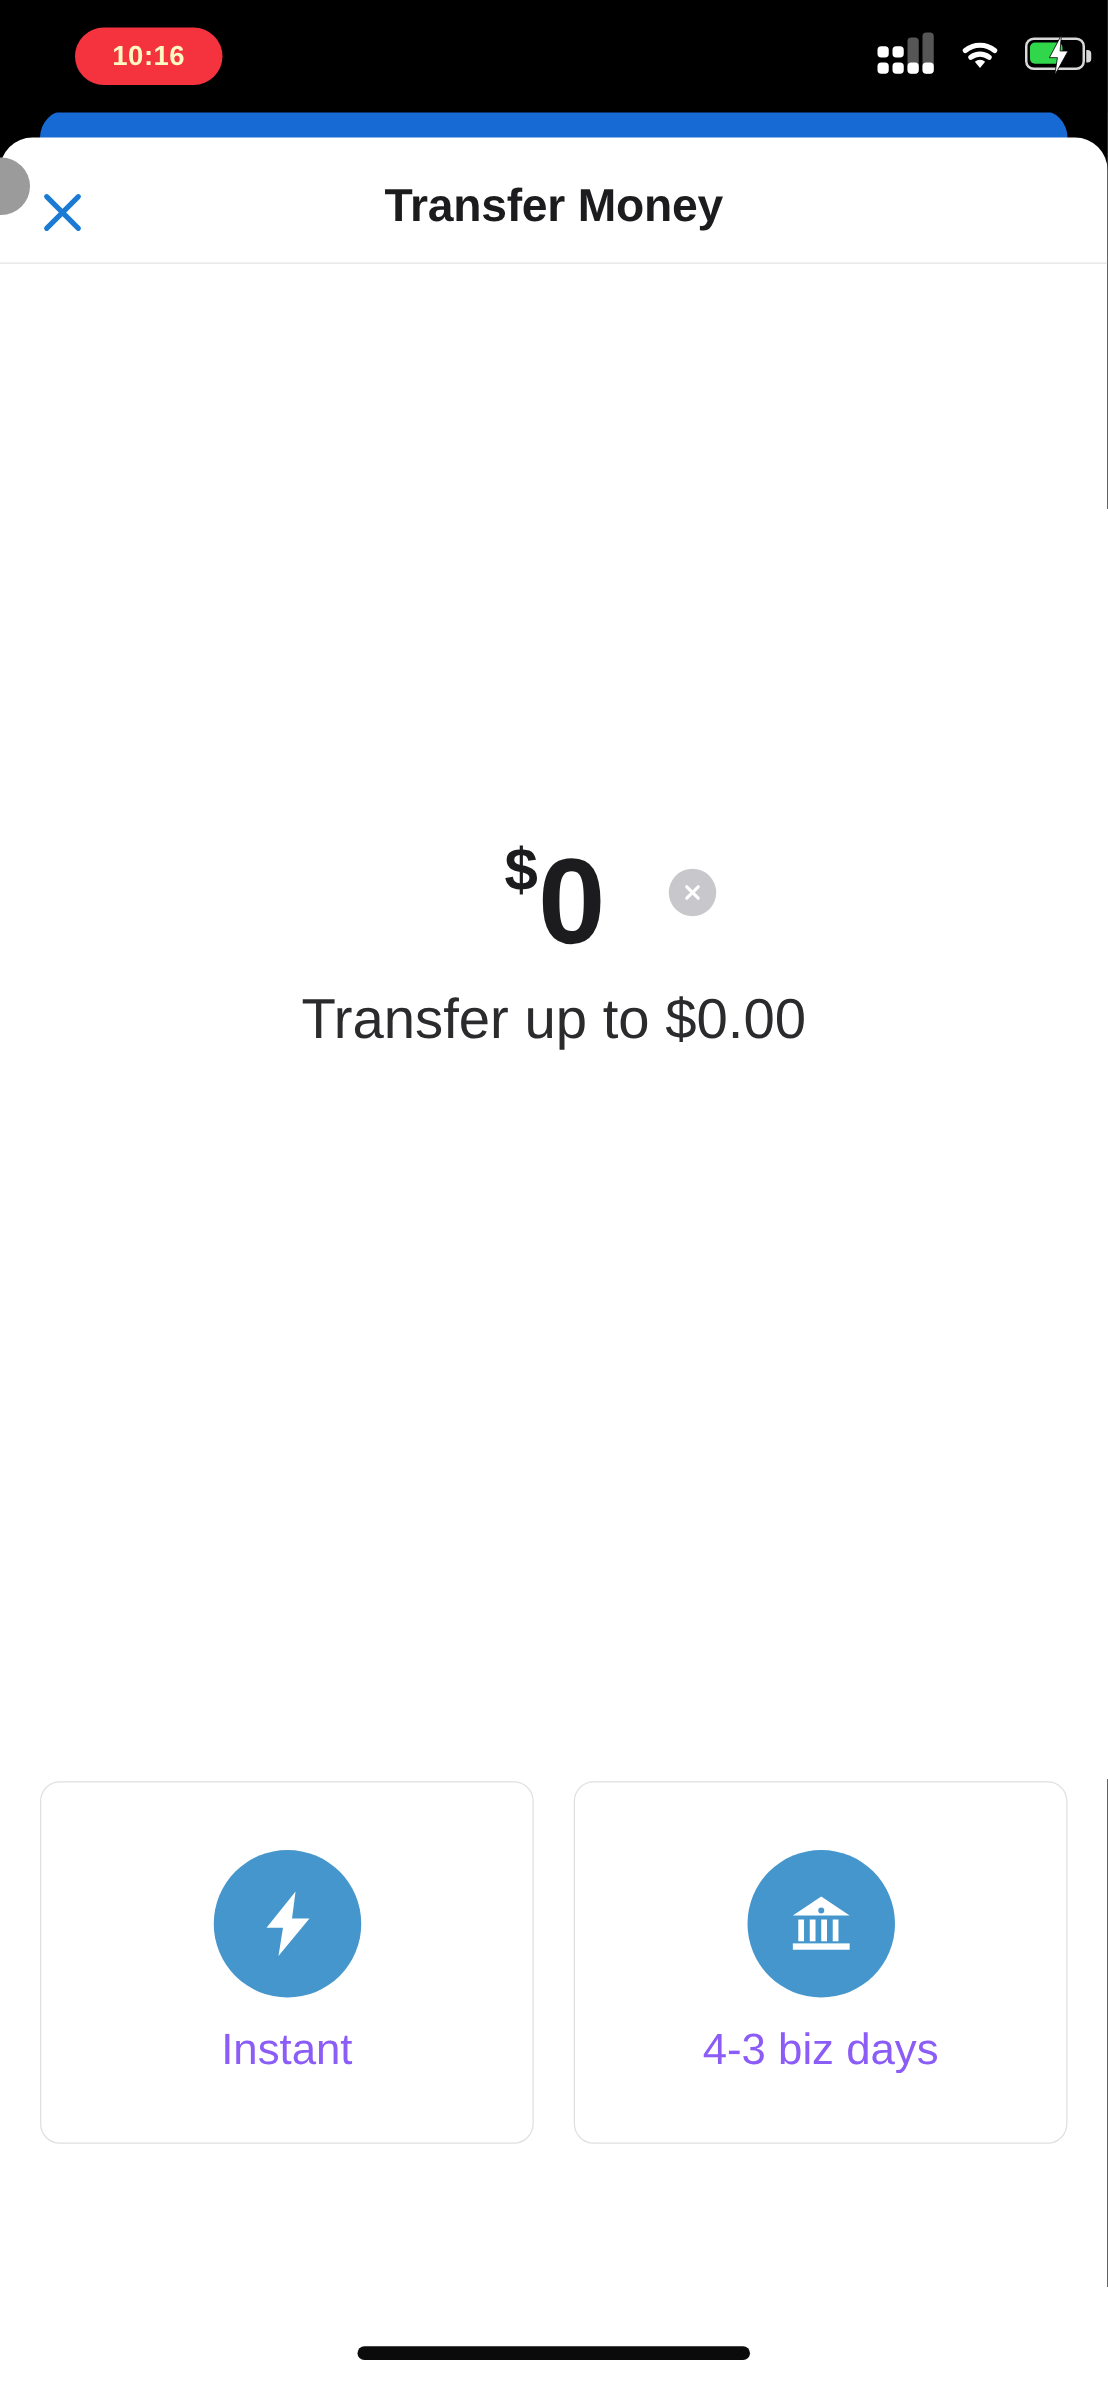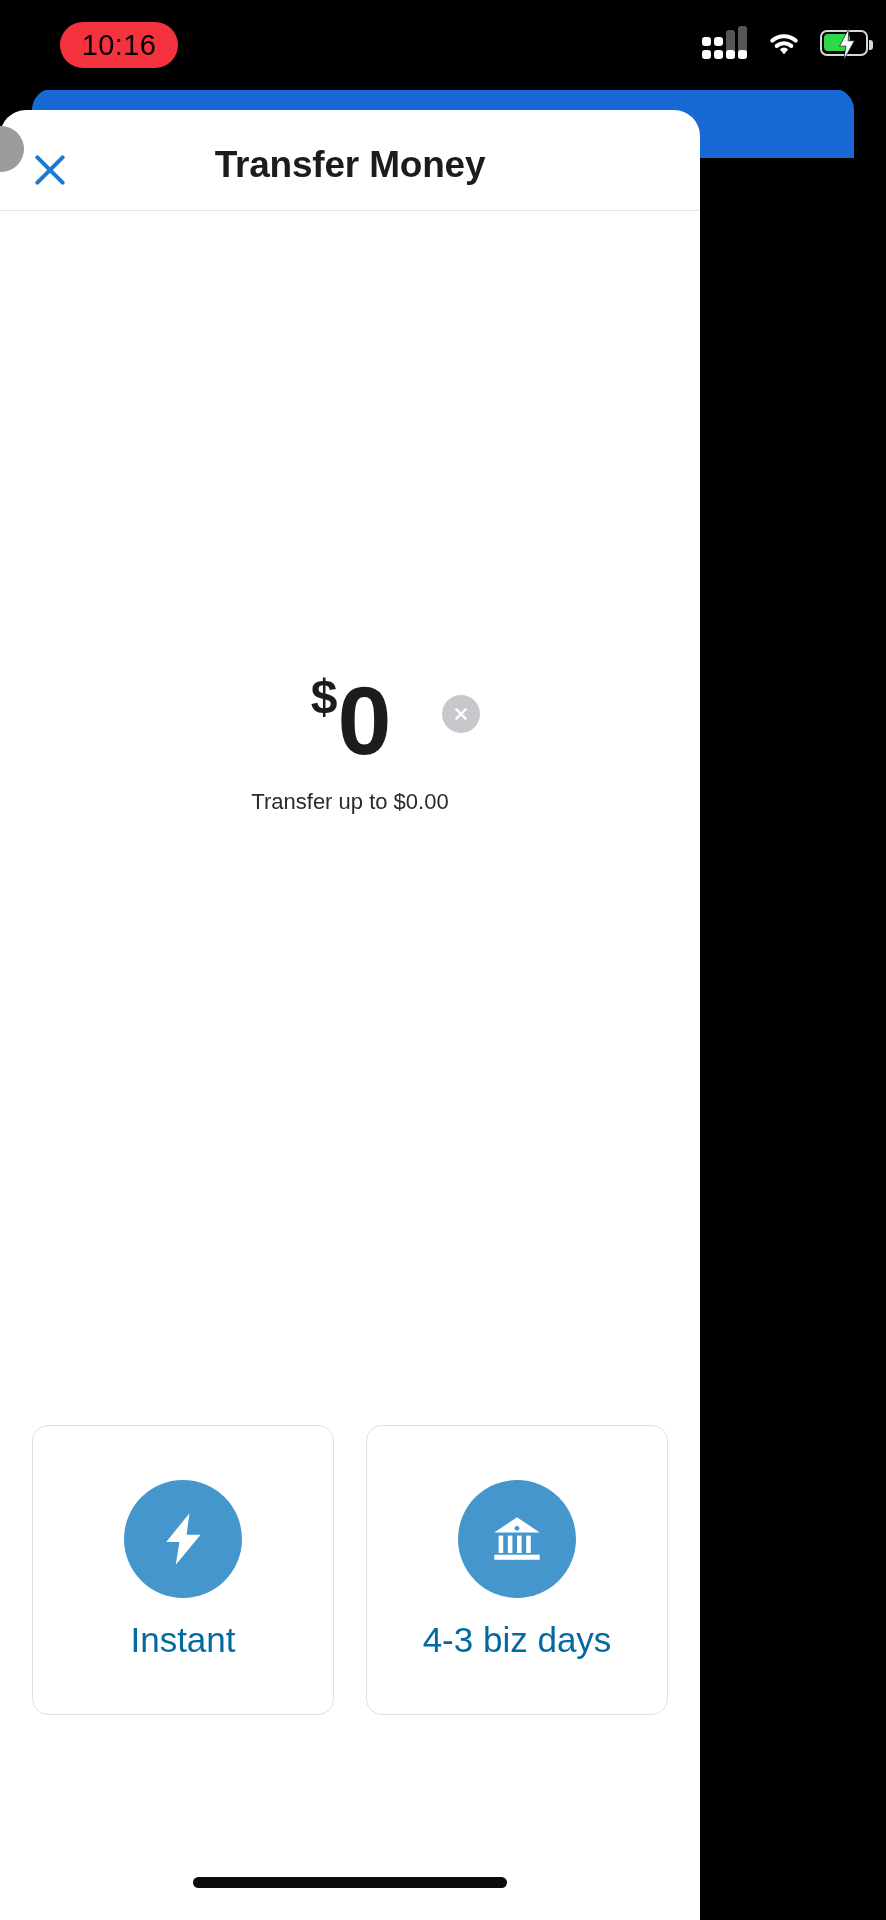--- a/index.html
+++ b/index.html
@@ -16,21 +16,21 @@
     position:absolute; top:0; left:0; width:886px; height:90px;
     background:#000; z-index:40;
   }
   .time-pill {
     position:absolute; left:60px; top:22px;
     height:46px; min-width:118px; padding:0 20px;
     background:#f5333f; border-radius:23px;
     display:flex; align-items:center; justify-content:center;
   }
   .time-pill span {
-    color:#000000; font-size:29px; font-weight:400; letter-spacing:0.4px;
+    color:#fef9c3; font-size:22px; font-weight:700; letter-spacing:0.4px;
   }
   .status-right {
     position:absolute; right:18px; top:26px;
     display:flex; align-items:center; gap:17px;
   }
   
   .cellular { position:relative; width:46px; height:34px; }
   .cellular i {
     position:absolute; background:#fff; border-radius:3px;
     width:9px; height:9px;
@@ -75,21 +75,21 @@
   
   .edge-dot {
     position:absolute; left:-22px; top:126px;
     width:46px; height:46px; border-radius:50%;
     background:#9b9b9b; z-index:25;
   }
 
   
   .sheet {
     position:absolute; top:110px; left:0;
-    width:700px; height:1810px;
+    width:886px; height:1810px;
     background:#fff; border-radius:26px 26px 0 0;
     z-index:10; overflow:hidden;
   }
 
   .header {
     position:relative; height:100px; width:100%;
   }
   .close-btn {
     position:absolute; left:22px; top:32px;
     width:56px; height:56px;
@@ -127,21 +127,21 @@
   .clear-btn {
     position:absolute; left:calc(50% + 92px); top:30px;
     width:38px; height:38px; border-radius:50%;
     background:#c7c7cc;
     display:flex; align-items:center; justify-content:center;
     cursor:pointer;
   }
   .clear-btn svg { display:block; }
   .amount-note {
     margin-top:14px;
-    font-size:22px; color:#2b2b2d; font-weight:400;
+    font-size:45px; color:#2b2b2d; font-weight:400;
   }
 
   
   .options {
     position:absolute; left:0; bottom:205px;
     width:100%;
     display:flex; gap:32px;
     padding:0 32px;
   }
   .option-card {
@@ -153,21 +153,21 @@
     cursor:pointer;
   }
   .option-icon {
     width:118px; height:118px; border-radius:50%;
     background:#4596cc;
     display:flex; align-items:center; justify-content:center;
     margin-bottom:22px;
   }
   .option-icon svg { display:block; }
   .option-label {
-    font-size:35px; color:#0369a1; font-weight:400;
+    font-size:35px; color:#8b5cf6; font-weight:400;
   }
 
   
   .home-indicator {
     position:absolute; bottom:32px; left:50%;
     transform:translateX(-50%);
     width:314px; height:11px;
     background:#0b0b0b; border-radius:6px;
     z-index:30;
   }

